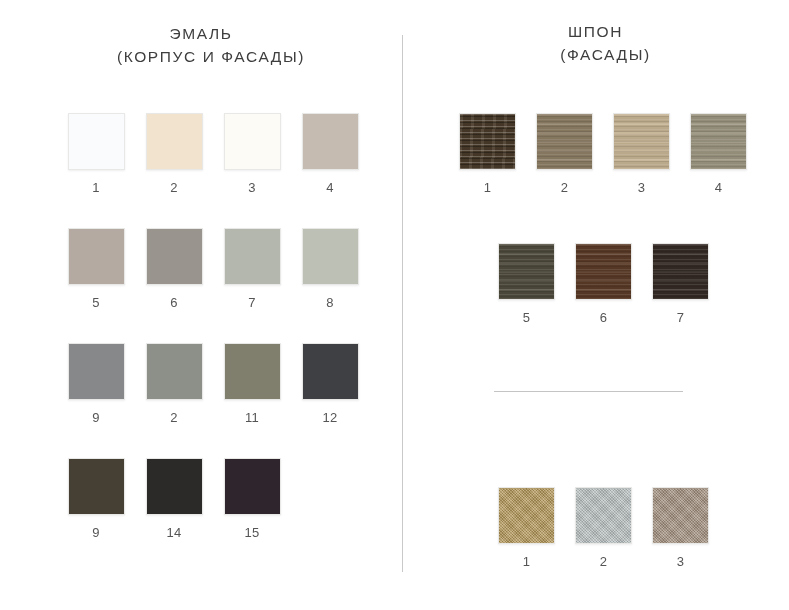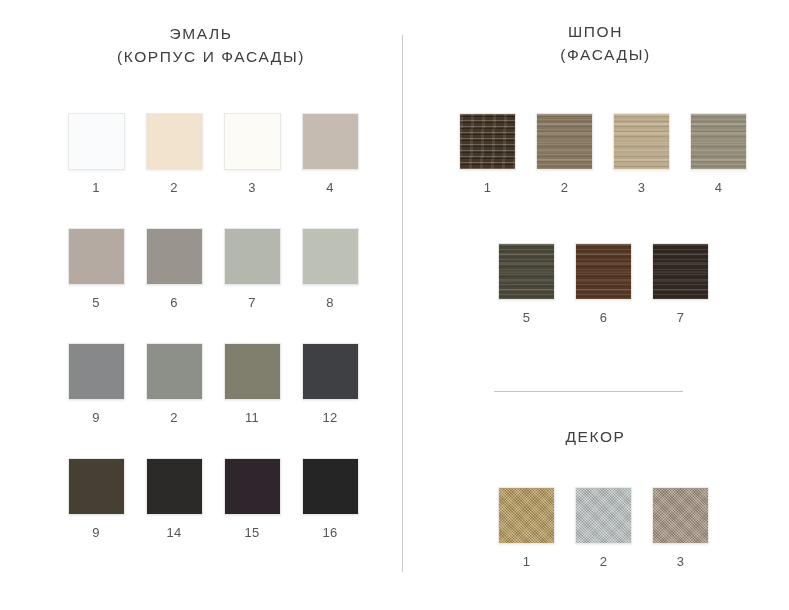--- a/index.html
+++ b/index.html
@@ -270,24 +270,20 @@
         <div class="chip-label">9</div>
       </div>
       <div class="swatch-cell">
         <div class="chip" style="background-color: rgb(44, 42, 41);"></div>
         <div class="chip-label">14</div>
       </div>
       <div class="swatch-cell">
         <div class="chip" style="background-color: rgb(46, 38, 44);"></div>
         <div class="chip-label">15</div>
       </div>
-      <div class="swatch-cell">
-        <div class="chip" style="background-color: rgb(38, 37, 37);"></div>
-        <div class="chip-label">16</div>
-      </div>
 
     </div>
   </div>
 
   <div class="panel panel-right">
     <div class="heading-right section-title">
       <span>ШПОН</span>
       <span class="line2">(ФАСАДЫ)</span>
     </div>
   </div>
@@ -321,23 +317,20 @@
       <div class="chip-label">6</div>
     </div>
     <div class="swatch-cell">
       <div class="chip grain" style="background-color: rgb(52, 42, 37);"></div>
       <div class="chip-label">7</div>
     </div>
   </div>
 
   <div class="h-divider"></div>
 
-  <div class="heading-decor section-title">
-    <span>ДЕКОР</span>
-  </div>
 
   <div class="grid grid-decor">
     <div class="swatch-cell">
       <div class="chip speckle" style="background-color: rgb(179, 151, 89);"></div>
       <div class="chip-label">1</div>
     </div>
     <div class="swatch-cell">
       <div class="chip speckle" style="background-color: rgb(185, 192, 192);"></div>
       <div class="chip-label">2</div>
     </div>

